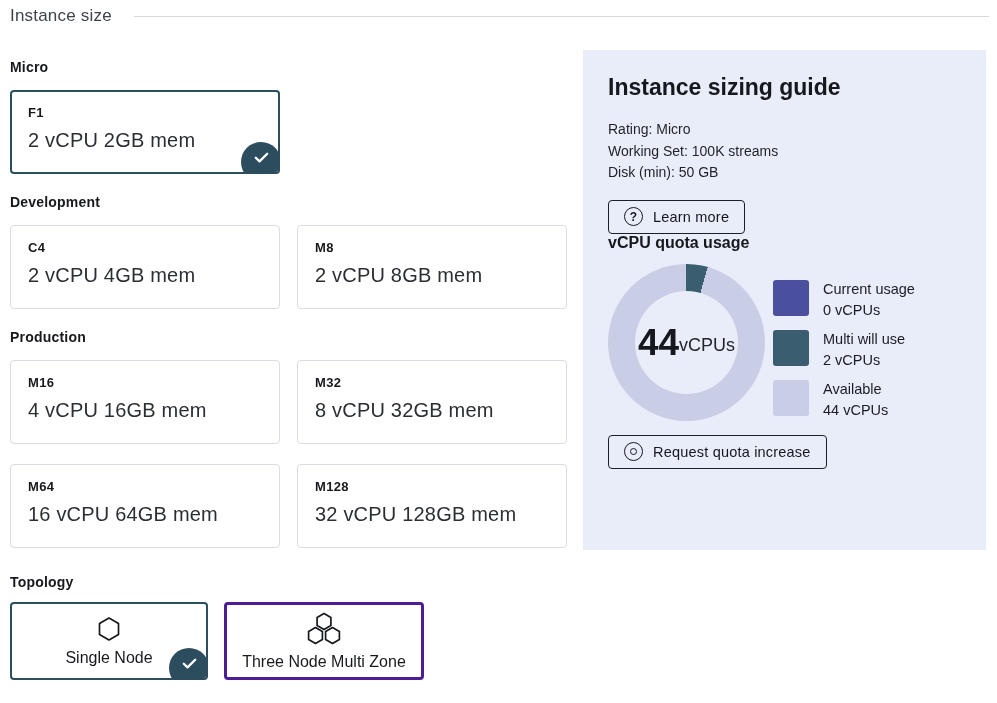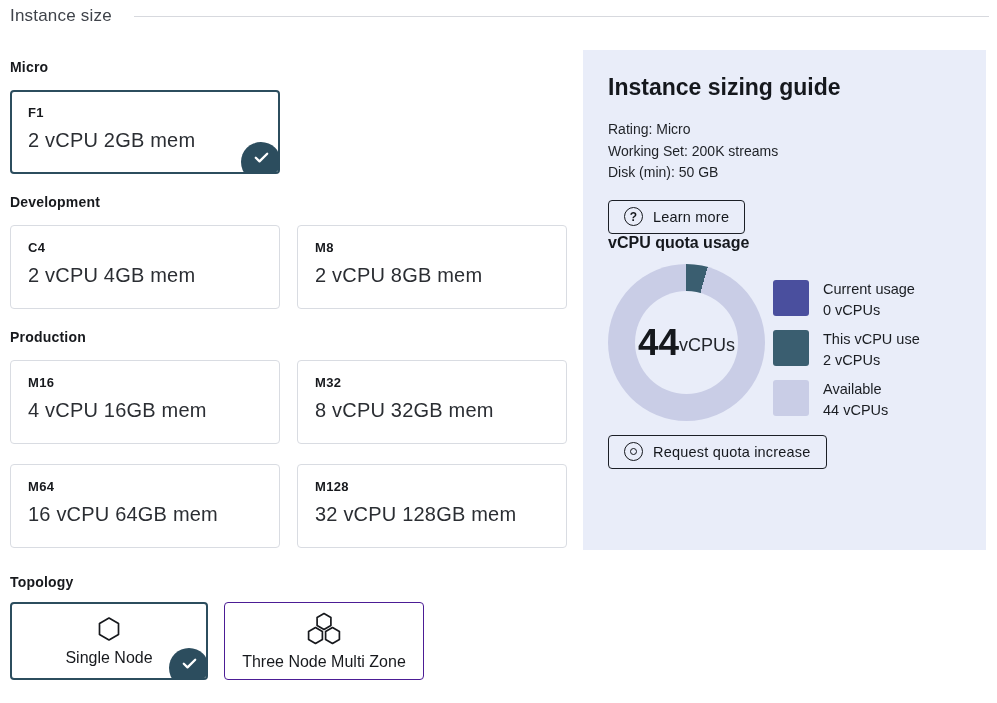--- a/index.html
+++ b/index.html
@@ -45,21 +45,21 @@
     width: 40px; height: 40px; border-radius: 50%;
     background: #2c4d5e;
     display: flex; align-items: center; justify-content: center;
   }
   .check-badge svg { margin-bottom: 8px; }
 
   
   .topo-row { display: flex; gap: 16px; margin-top: 12px; }
   .topo-card {
     height: 78px;
-    border: 1px solid #4c1d95; border-radius: 4px;
+    border: 3px solid #4c1d95; border-radius: 4px;
     background: #fff;
     display: flex; flex-direction: column; align-items: center; justify-content: center;
     gap: 7px;
     position: relative; overflow: hidden;
     cursor: pointer;
   }
   .topo-card.selected { border: 2px solid #2c4d5e; }
   .topo-single { width: 198px; }
   .topo-multi  { width: 200px; }
   .topo-label { font-size: 16px; font-weight: normal; color: #17191d; }
@@ -194,21 +194,21 @@
     </div>
   </div>
 
 </div>
 
 <aside class="guide-panel">
   <div class="guide-title">Instance sizing guide</div>
 
   <div class="guide-info">
     <div>Rating: Micro</div>
-    <div>Working Set: 200K streams</div>
+    <div>Working Set: 100K streams</div>
     <div>Disk (min): 50 GB</div>
   </div>
 
   <button class="btn learn-more-btn">
     <span class="q-circle">?</span>
     <span>Learn more</span>
   </button>
 
   <div class="quota-title">vCPU quota usage</div>
 
@@ -223,21 +223,21 @@
       <div class="legend-item">
         <div class="legend-swatch" style="background: rgb(74, 79, 158);"></div>
         <div class="legend-text">
           <div>Current usage</div>
           <div>0 vCPUs</div>
         </div>
       </div>
       <div class="legend-item">
         <div class="legend-swatch" style="background: rgb(58, 94, 112);"></div>
         <div class="legend-text">
-          <div>This vCPU use</div>
+          <div>Multi will use</div>
           <div>2 vCPUs</div>
         </div>
       </div>
       <div class="legend-item">
         <div class="legend-swatch" style="background: rgb(201, 205, 230);"></div>
         <div class="legend-text">
           <div>Available</div>
           <div>44 vCPUs</div>
         </div>
       </div>

